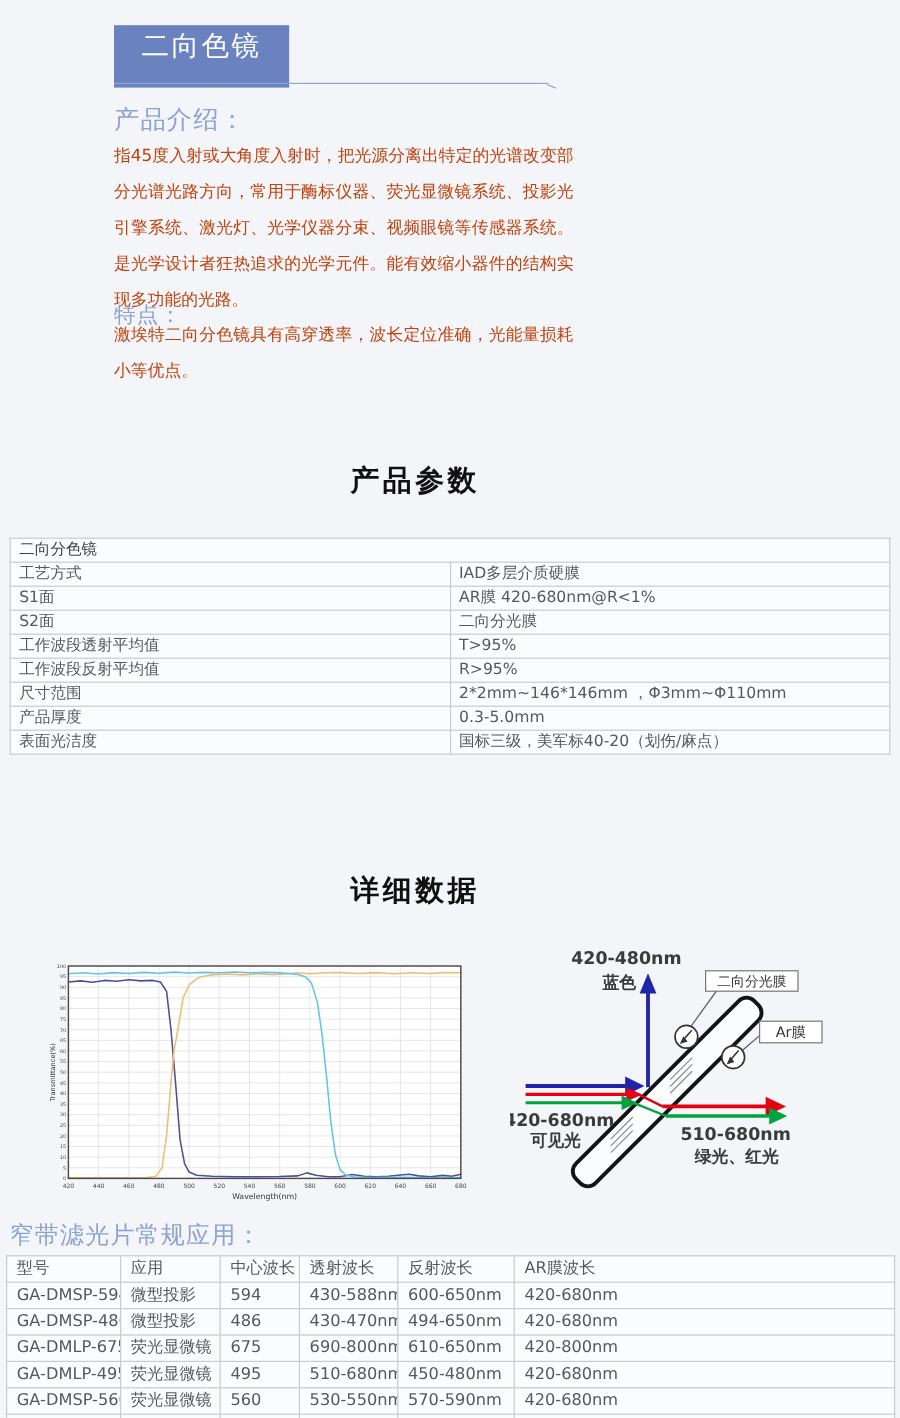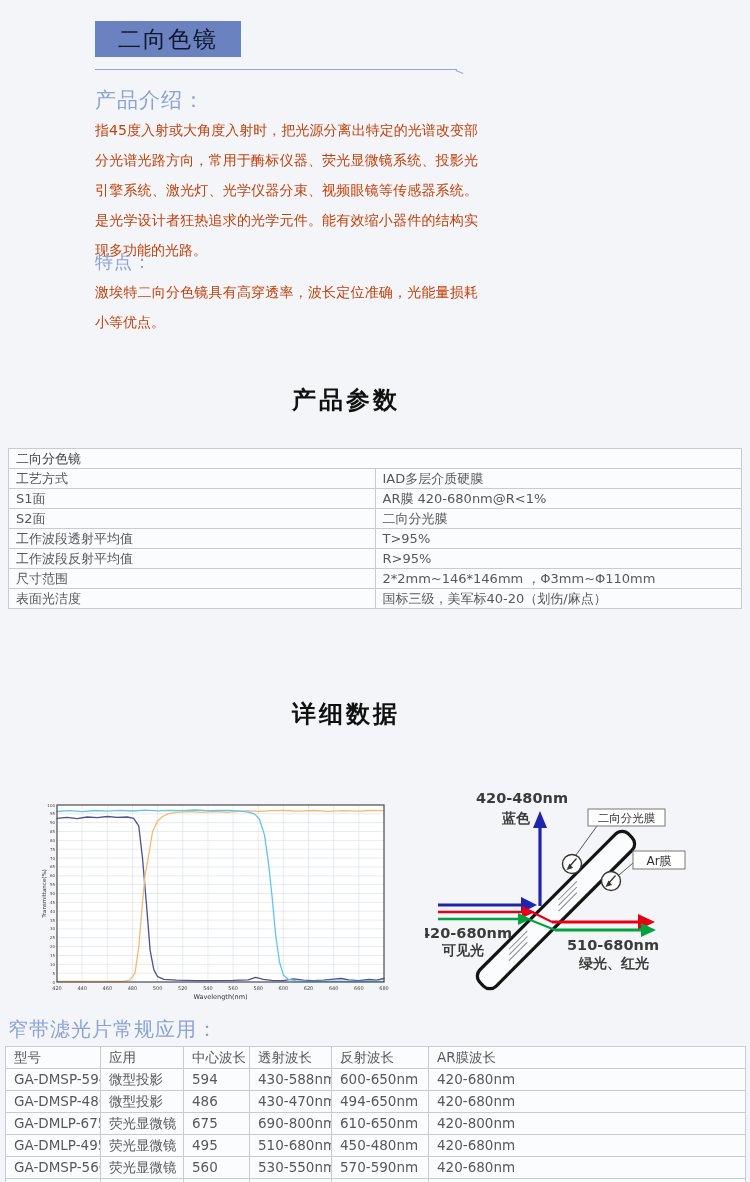--- a/index.html
+++ b/index.html
@@ -6,48 +6,48 @@
   html,body { width:750px; }
   body {
     font-family:"DejaVu Sans","Liberation Sans",sans-serif;
     background:#f4f5f8;
   }
   .page {
     position:relative; width:750px; height:1182px;
     background:#f4f5f8; overflow:hidden;
   }
   .banner {
-    position:absolute; left:95px; top:21px; width:146px; height:36px;
-    background:#6b82c1; color:#0f172a; font-size:23px; line-height:36px;
+    position:absolute; left:95px; top:21px; width:146px; height:52px;
+    background:#6b82c1; color:#ffffff; font-size:23px; line-height:36px;
     text-align:center; letter-spacing:2px;
   }
   .underline {
     position:absolute; left:95px; top:69px; width:362px; height:1px;
     background:#90a7d5;
   }
   .underline-tail {
     position:absolute; left:456px; top:70px; width:8px; height:1px;
     background:#90a7d5; transform:rotate(22deg); transform-origin:left top;
   }
   .sec-head { position:absolute; color:#8aa2d4; letter-spacing:1px; }
   .intro-head { left:95px; top:86px;  font-size:21px; }
   .feat-head  { left:95px; top:250px; font-size:18px; }
   .apps-head  { left:8px;  top:1016px; font-size:20px; }
   .para {
     position:absolute; left:95px; width:383px; color:#c2410c;
     font-size:14px; line-height:30px; text-align:justify;
   }
   .intro-body { top:115px; }
-  .feat-body  { top:278px;font-family:Liberation Mono, monospace; }
+  .feat-body  { top:264px; }
   .big-head {
     position:absolute; left:0; width:692px; text-align:center;
     color:#101010; font-size:24px; font-weight:bold; letter-spacing:3px;
   }
   .params-title  { top:384px; }
-  .details-title { top:698px; }
+  .details-title { top:726px; }
   table { border-collapse:collapse; position:absolute; table-layout:fixed;border-radius:26px; }
   td, th {
     border:1px solid #c8ccd2; background:#fbfcfd; color:#55585d;
     text-align:left; font-weight:normal; overflow:hidden; white-space:nowrap;
   }
   .params-table { left:8px; top:448px; width:734px; font-size:13px; }
   .params-table td { padding:2px 7px; height:19px; line-height:15px; }
   .params-table td:first-child { width:197px; }
   .params-table td.tbl-head { color:#3f4247; }
   .apps-table { left:5px; top:1046px; width:741px; font-size:13.5px; }
@@ -93,20 +93,24 @@
           <td>工作波段透射平均值</td>
           <td>T&gt;95%</td>
         </tr>
         <tr>
           <td>工作波段反射平均值</td>
           <td>R&gt;95%</td>
         </tr>
         <tr>
           <td>尺寸范围</td>
           <td>2*2mm~146*146mm ，Φ3mm~Φ110mm</td>
+        </tr>
+        <tr>
+          <td>产品厚度</td>
+          <td>0.3-5.0mm</td>
         </tr>
         <tr>
           <td>表面光洁度</td>
           <td>国标三级，美军标40-20（划伤/麻点）</td>
         </tr>
       </tbody>
   </table>
 
   <div class="big-head details-title">详细数据</div>
 

